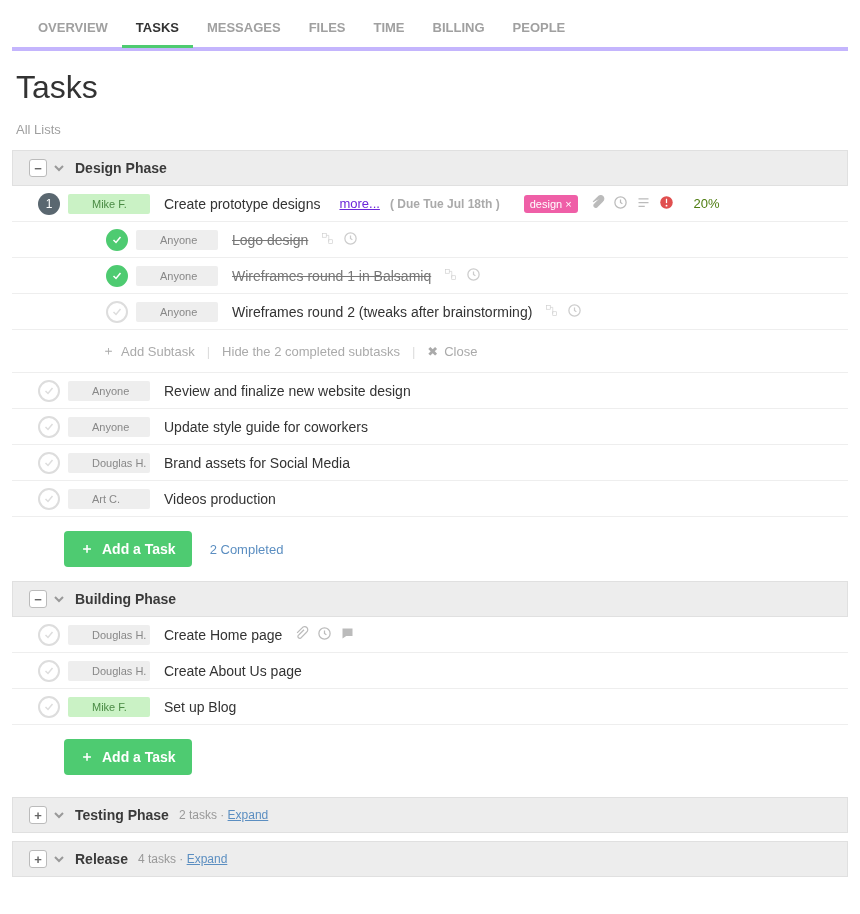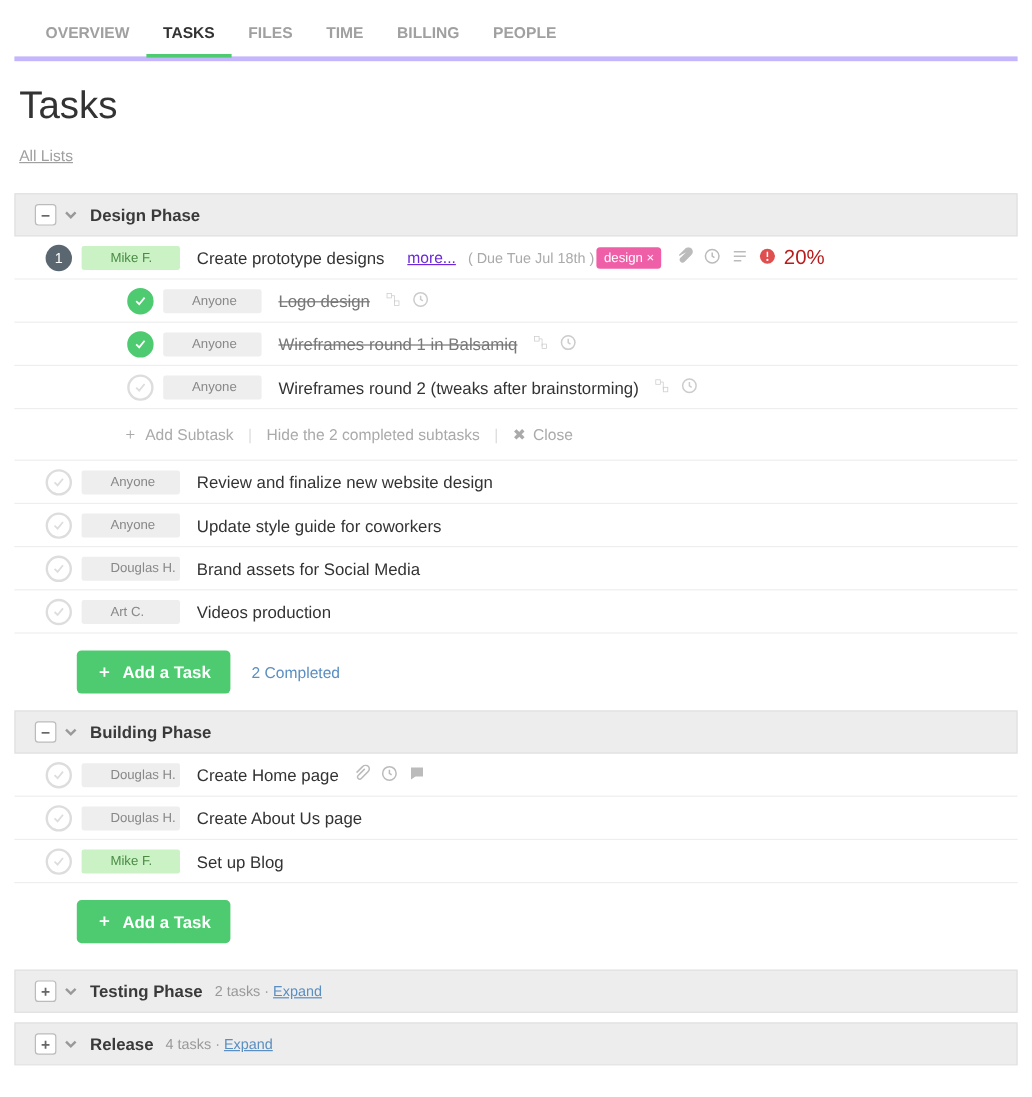--- a/index.html
+++ b/index.html
@@ -1,61 +1,62 @@
 <!DOCTYPE html>
 <html><head>
 <meta charset="utf-8">
 <style>
 * { box-sizing: border-box; margin: 0; padding: 0; }
 body { font-family: -apple-system, "Helvetica Neue", Arial, sans-serif; font-size: 14px; color: #333; background: #fff; width: 860px; }
 .tabs { display: flex; gap: 0; border-bottom: 4px solid #c4b5fd; padding: 0 12px; margin: 10px 12px 0 12px; }
 .tab { padding: 10px 14px; font-size: 13px; font-weight: 600; color: #a0a0a0; cursor: pointer; }
 .tab.active { color: #333; border-bottom: 3px solid #4ecb71; margin-bottom: -1px; }
 .page-title { font-size: 32px; font-weight: 400; color: #333; padding: 18px 16px 10px 16px; }
-.all-lists { color: #a0a0a0; font-size: 13px; padding: 6px 16px 24px 16px; text-decoration: underline; }
+.all-lists { color: #a0a0a0; font-size: 13px; padding: 6px 16px 13px 16px; }
 .list-header { background: #ededed; display: flex; align-items: center; padding: 8px 16px; margin: 0 12px; border: 1px solid #e0e0e0; }
 .list-header.collapsed { margin-top: 8px; }
 .sq-btn { width: 18px; height: 18px; border: 1px solid #bbb; background: #fff; border-radius: 3px; display: flex; align-items: center; justify-content: center; font-size: 13px; color: #666; cursor: pointer; margin-right: 6px; font-weight: bold; line-height: 1; }
 .chev { margin-right: 10px; color: #999; cursor: pointer; display: flex; }
 .list-name { font-weight: 600; color: #3a3a3a; text-align: center; }
 .list-meta { margin-left: 10px; font-size: 12px; color: #999; }
 .list-meta a { color: #5b8ec1; text-decoration: underline; }
 .task-row { display: flex; align-items: center; border-bottom: 1px solid #eee; padding: 6px 16px 6px 0; margin: 0 12px; min-height: 36px; }
 .task-row.sub { padding-left: 40px; }
 .indent-main { width: 48px; display: flex; justify-content: flex-end; }
 .badge-num { background: #5a6770; color: #fff; width: 22px; height: 22px; border-radius: 50%; display: flex; align-items: center; justify-content: center; font-size: 12px; }
 .check { width: 22px; height: 22px; border-radius: 50%; border: 2px solid #ddd; display: flex; align-items: center; justify-content: center; cursor: pointer; flex-shrink: 0; }
 .check.done { background: #4ecb71; border-color: #4ecb71; }
 .check svg { width: 12px; height: 12px; }
 .assignee { background: #eee; padding: 4px 24px; width: 82px; font-size: 11px; color: #888; border-radius: 2px; margin-left: 8px; cursor: pointer; flex-shrink: 0; overflow: hidden; white-space: nowrap; }
 .assignee.me { background: #caf2c5; color: #4a8b44; }
 .task-title { margin-left: 14px; color: #333; }
 .task-title.struck { text-decoration: line-through; color: #777; }
 .link-more { margin-left: 19px; color: #6d28d9; text-decoration: underline; font-size: 13px; }
-.due { margin-left: 10px; color: #aaa; font-size: 12px; }
-.tag { margin-left: 2px; background: #ef5fa7; color: #fff; font-size: 11px; padding: 3px 6px; border-radius: 3px; }
+.due { margin-left: 10px; color: #aaa; font-size: 12px; font-weight: bold; }
+.tag { margin-left: 24px; background: #ef5fa7; color: #fff; font-size: 11px; padding: 3px 6px; border-radius: 3px; }
 .tag .x { margin-left: 3px; cursor: pointer; }
 .meta-icons { display: flex; gap: 8px; margin-left: 12px; color: #bbb; align-items: center; }
 .meta-icons svg { width: 15px; height: 15px; }
 .alert-icon svg { fill: #e04f4f; }
-.pct { margin-left: 6px; color: #b91c1c; font-size: 17px; }
+.pct { margin-left: 20px; color: #4d7c0f; font-size: 13px; }
 .sub-actions { display: flex; align-items: center; color: #aaa; font-size: 13px; padding: 12px 0 12px 90px; border-bottom: 1px solid #eee; margin: 0 12px; gap: 12px; }
 .sub-actions .sep { color: #ddd; }
 .sub-act { cursor: pointer; display: flex; align-items: center; gap: 6px; }
 .add-task-row { display: flex; align-items: center; padding: 14px 0 14px 52px; margin: 0 12px; gap: 18px; }
 .btn-add { background: #4ecb71; color: #fff; border: none; padding: 9px 16px; border-radius: 4px; font-size: 14px; font-weight: 600; cursor: pointer; display: flex; align-items: center; gap: 8px; }
 .completed-link { color: #5b8ec1; font-size: 13px; }
 .sub-indent { width: 76px; display:flex; justify-content:flex-end; }
 </style>
 </head>
 <body>
 
 <div class="tabs">
   <div class="tab">OVERVIEW</div>
   <div class="tab active">TASKS</div>
+  <div class="tab">MESSAGES</div>
   <div class="tab">FILES</div>
   <div class="tab">TIME</div>
   <div class="tab">BILLING</div>
   <div class="tab">PEOPLE</div>
 </div>
 
 <h1 class="page-title">Tasks</h1>
 <div class="all-lists">All Lists</div>
 
 <div class="list-header">

